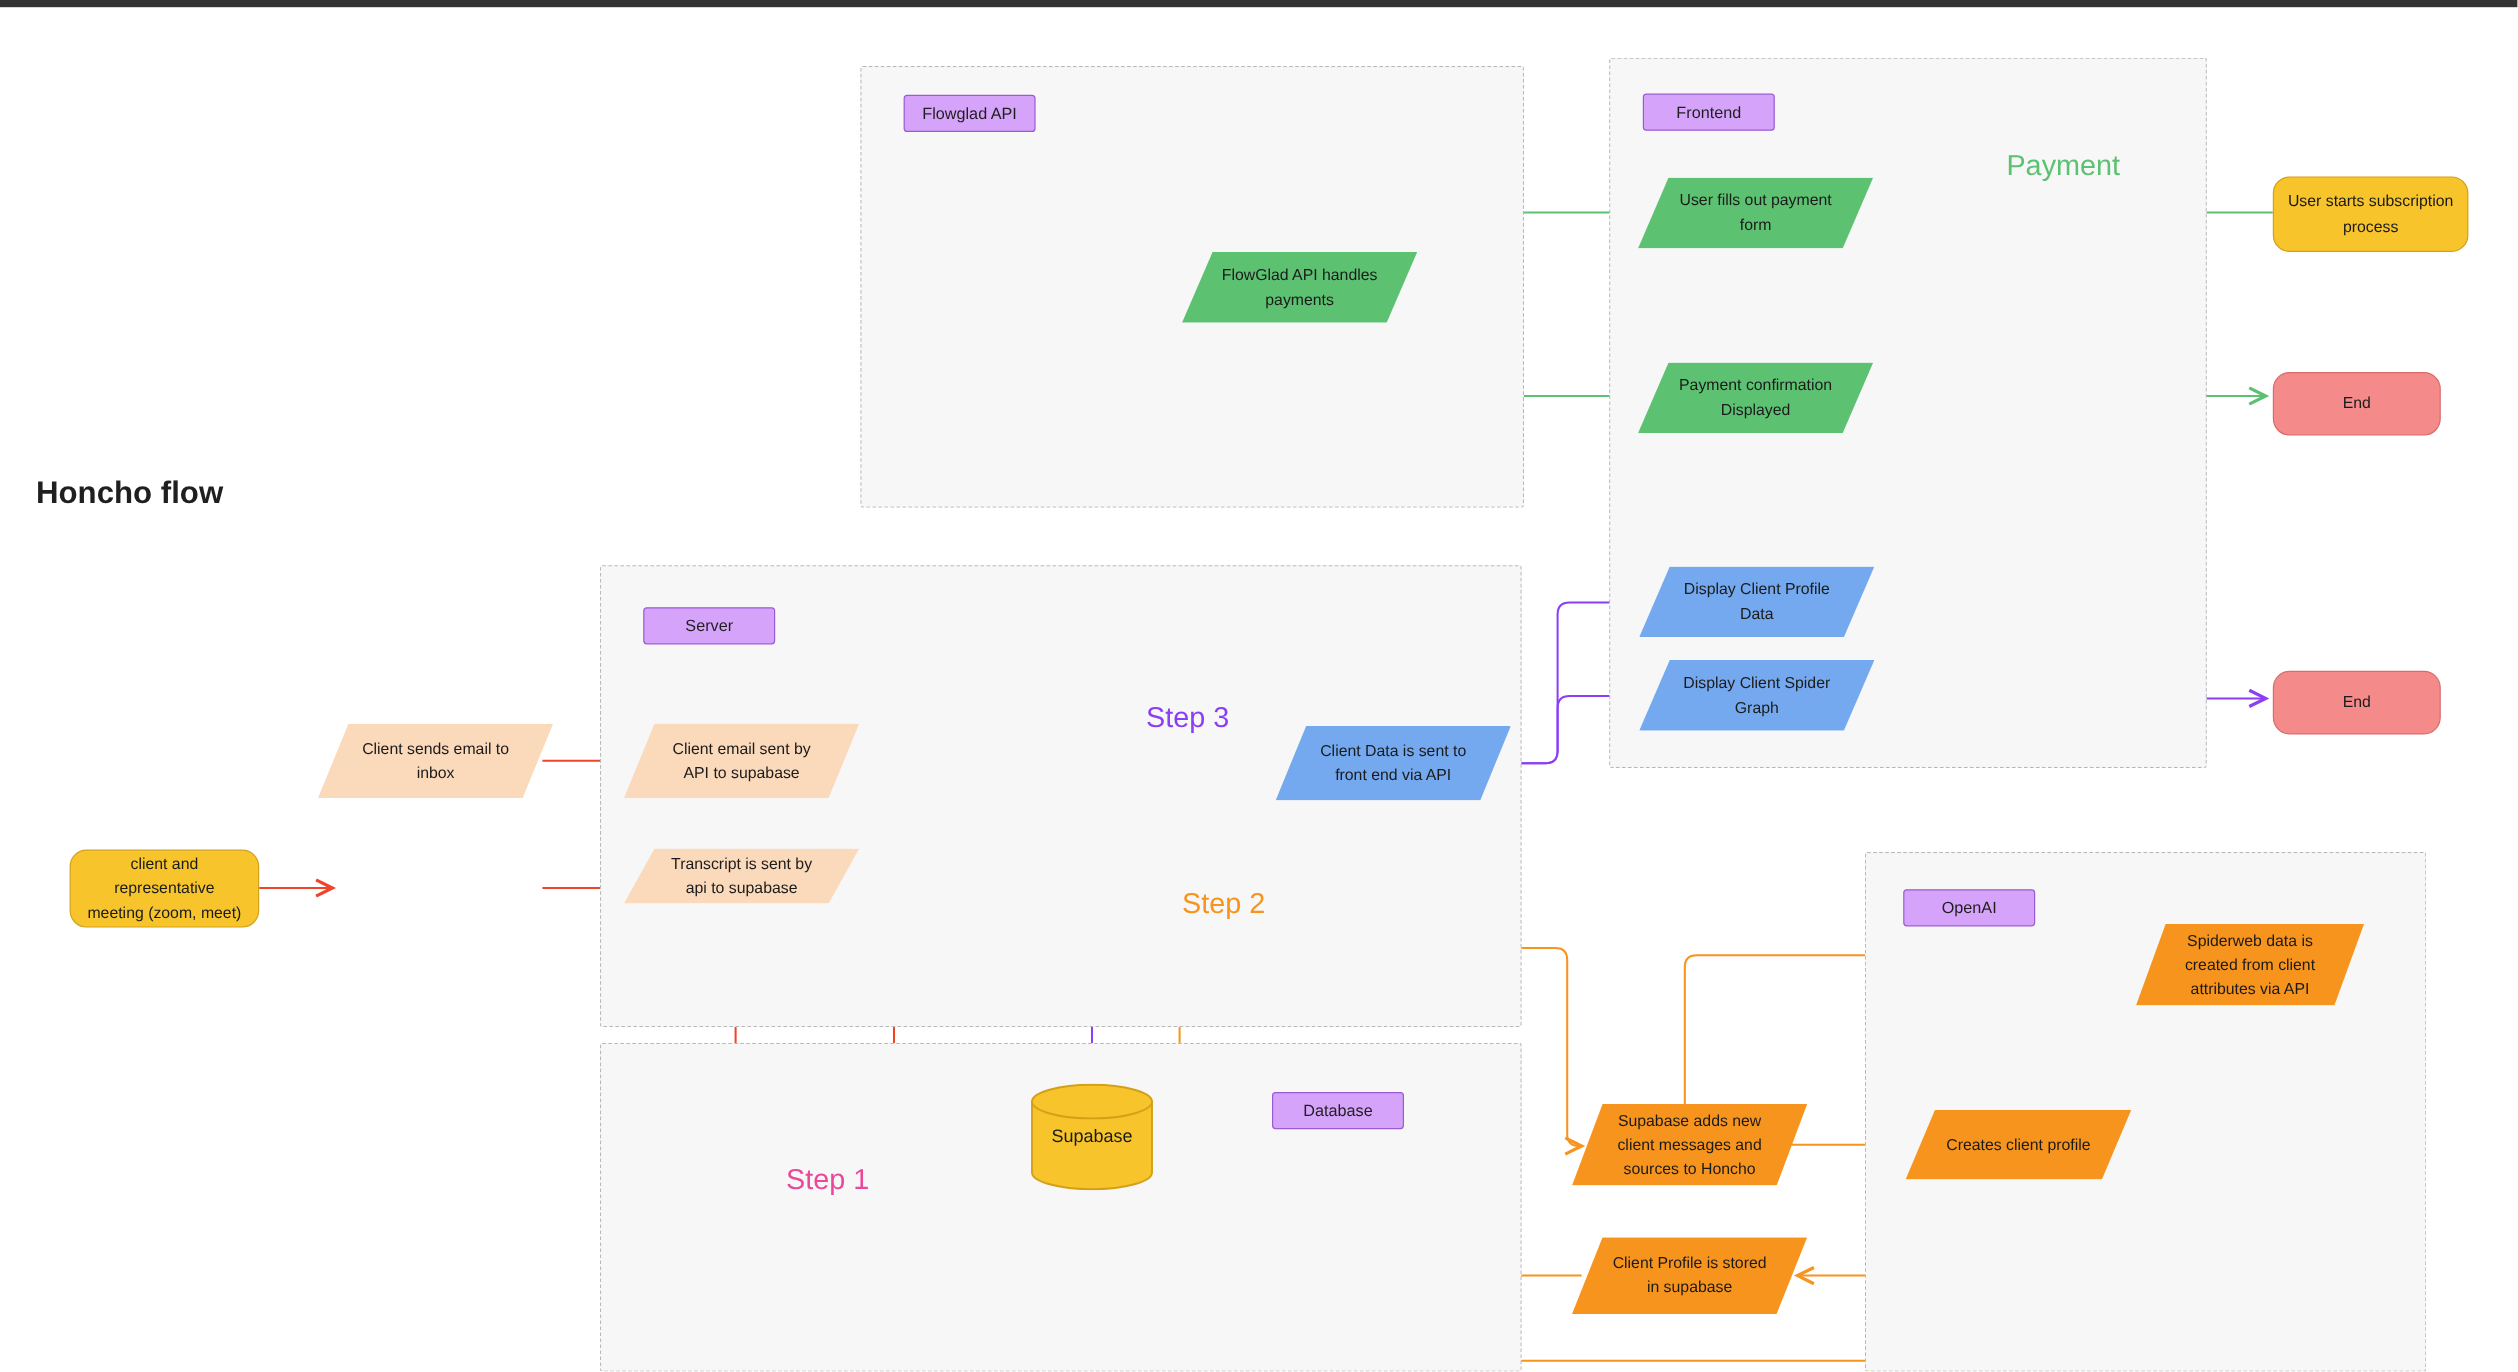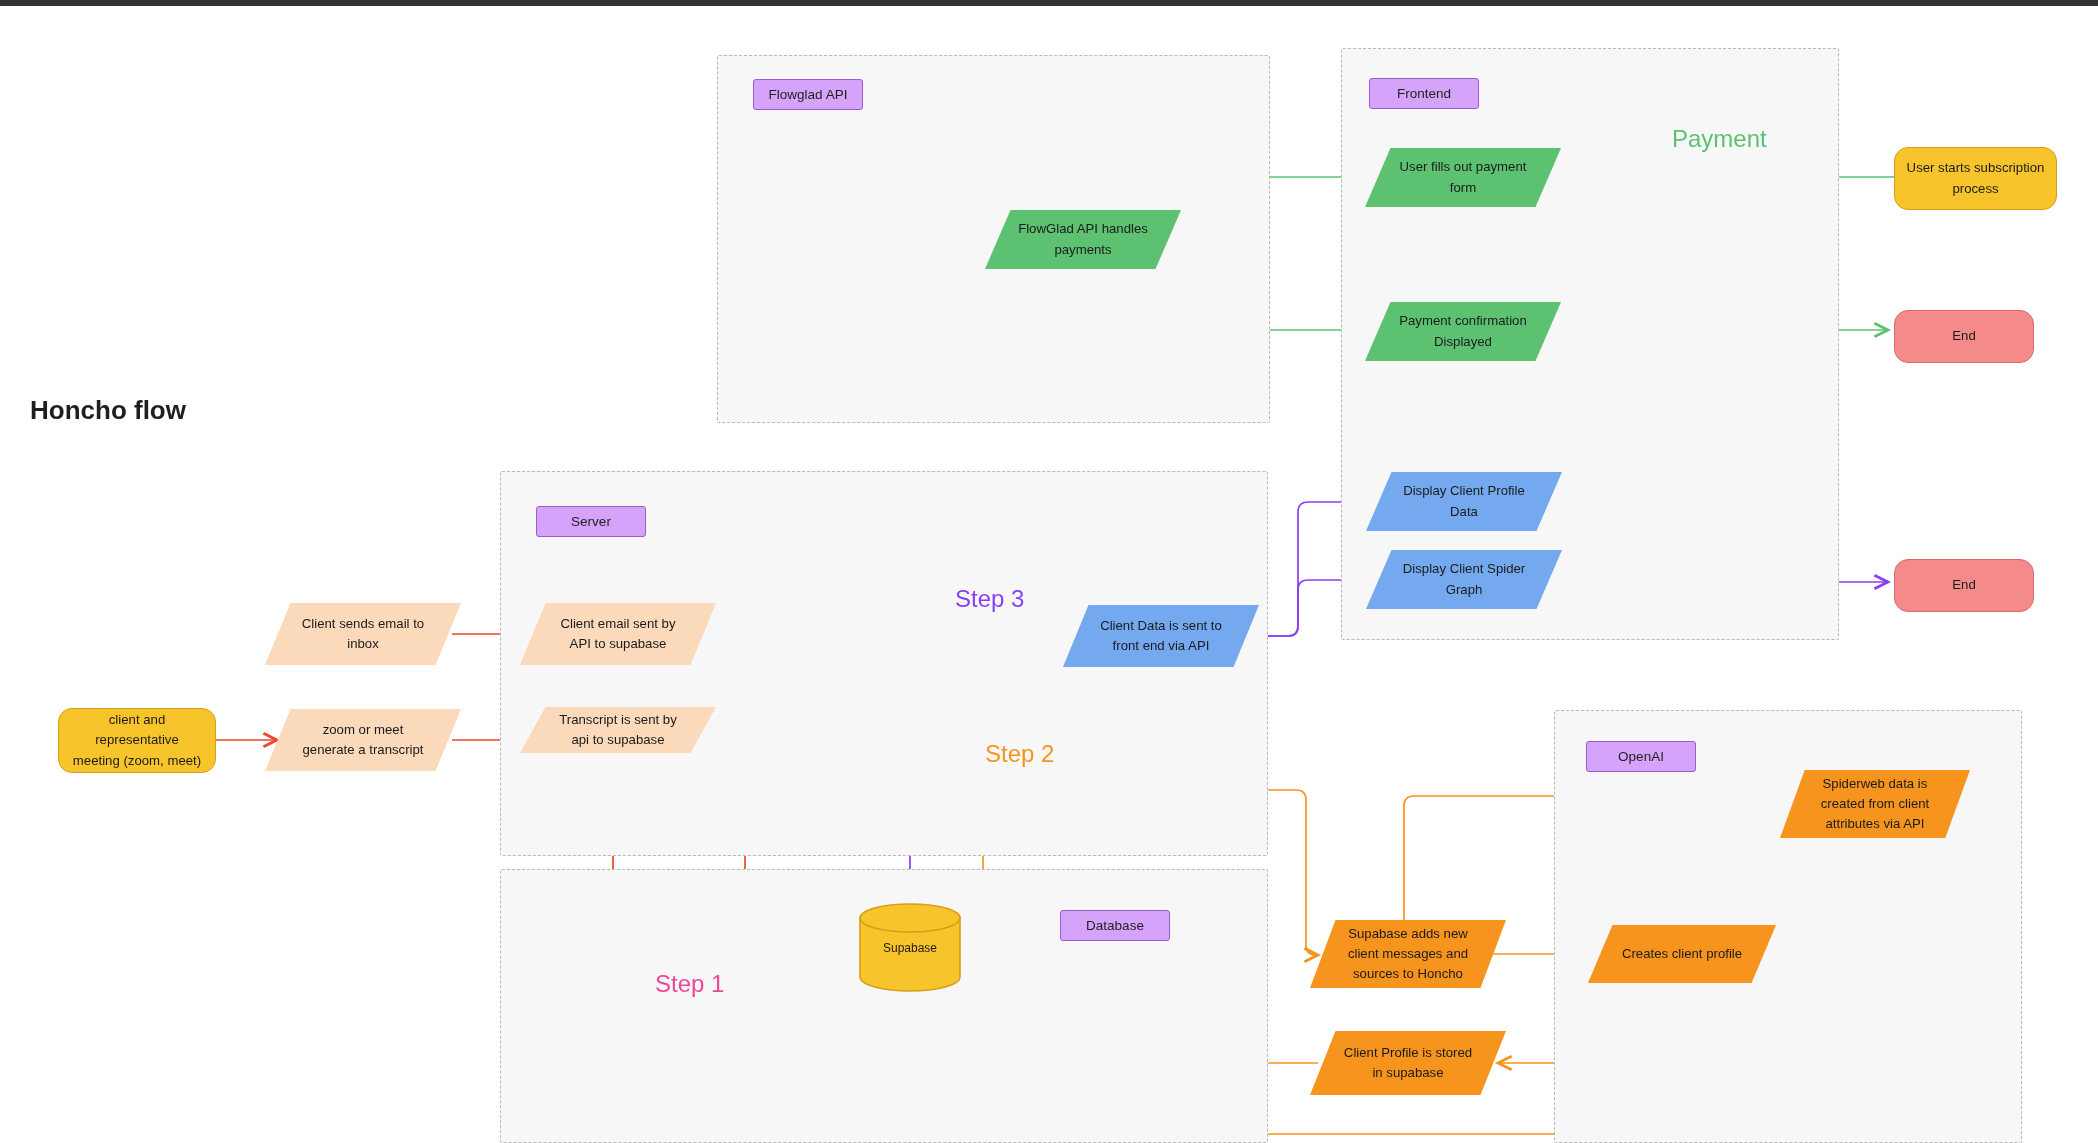--- a/index.html
+++ b/index.html
@@ -68,21 +68,21 @@
     white-space:pre-line;
     padding:0 14px;box-sizing:border-box;
   }
   .pill{
     border-radius:14px;
     box-sizing:border-box;
   }
   .cyl{ position:absolute; }
   .cyl .lbl{
     position:absolute;inset:0;display:flex;align-items:center;justify-content:center;
-    font-size:12px;color:#1b1b1b;
+    font-size:15px;color:#1b1b1b;
   }
   
   .steplabel{position:absolute;font-size:24px;font-weight:400;white-space:nowrap;}
   #page-title{
     position:absolute;font-size:26px;font-weight:700;color:#1f1f1f;white-space:nowrap;
   }
 </style>
 </head>
 <body>
 
@@ -226,25 +226,20 @@
     <div class="shape" style="background:#fbd9bb;"></div>
     <div class="lbl">Client sends email to
 inbox</div>
   </div>
 
   <div class="node pill" style="left:58px;top:708px;width:158px;height:65px;background:#f7c52b;border:1.4px solid #d4a017;">
     <span>client and representative
 meeting (zoom, meet)</span>
   </div>
 
-  <div class="para" style="left:265px;top:709px;width:196px;height:62px;">
-    <div class="shape" style="background:#fbd9bb;"></div>
-    <div class="lbl">zoom or meet
-generate a transcript</div>
-  </div>
 
   <div class="para" style="left:520px;top:707px;width:196px;height:46px;">
     <div class="shape" style="background:#fbd9bb;"></div>
     <div class="lbl">Transcript is sent by
 api to supabase</div>
   </div>
 
   <div class="para" style="left:1063px;top:605px;width:196px;height:62px;">
     <div class="shape" style="background:#74a9ef;"></div>
     <div class="lbl">Client Data is sent to

